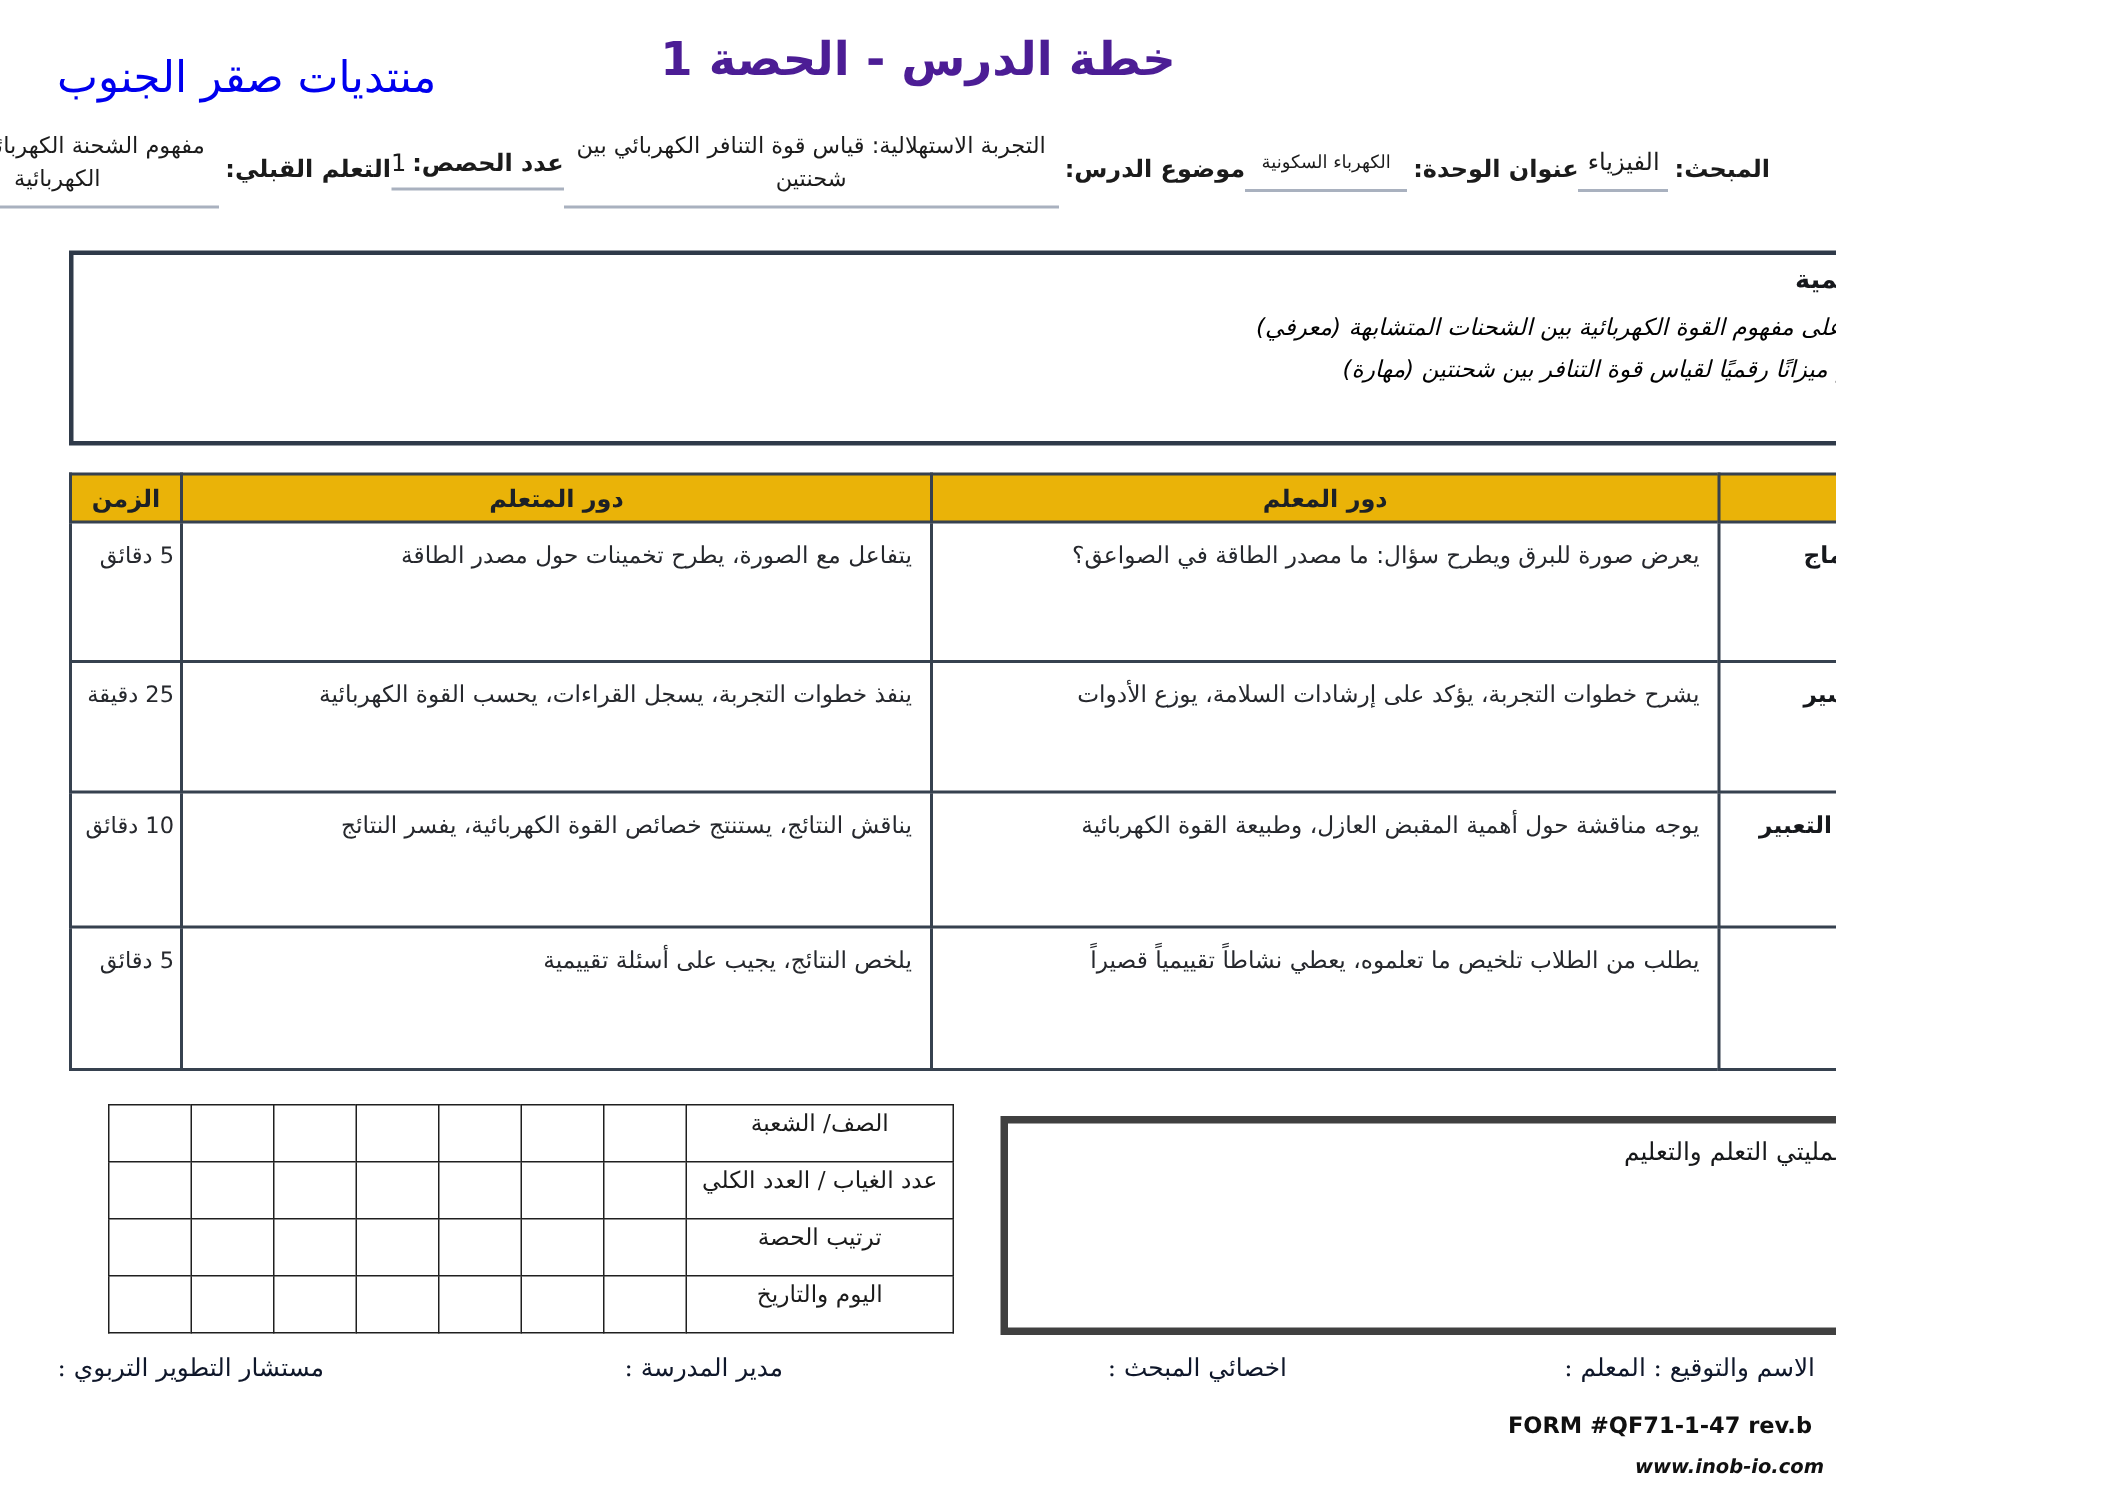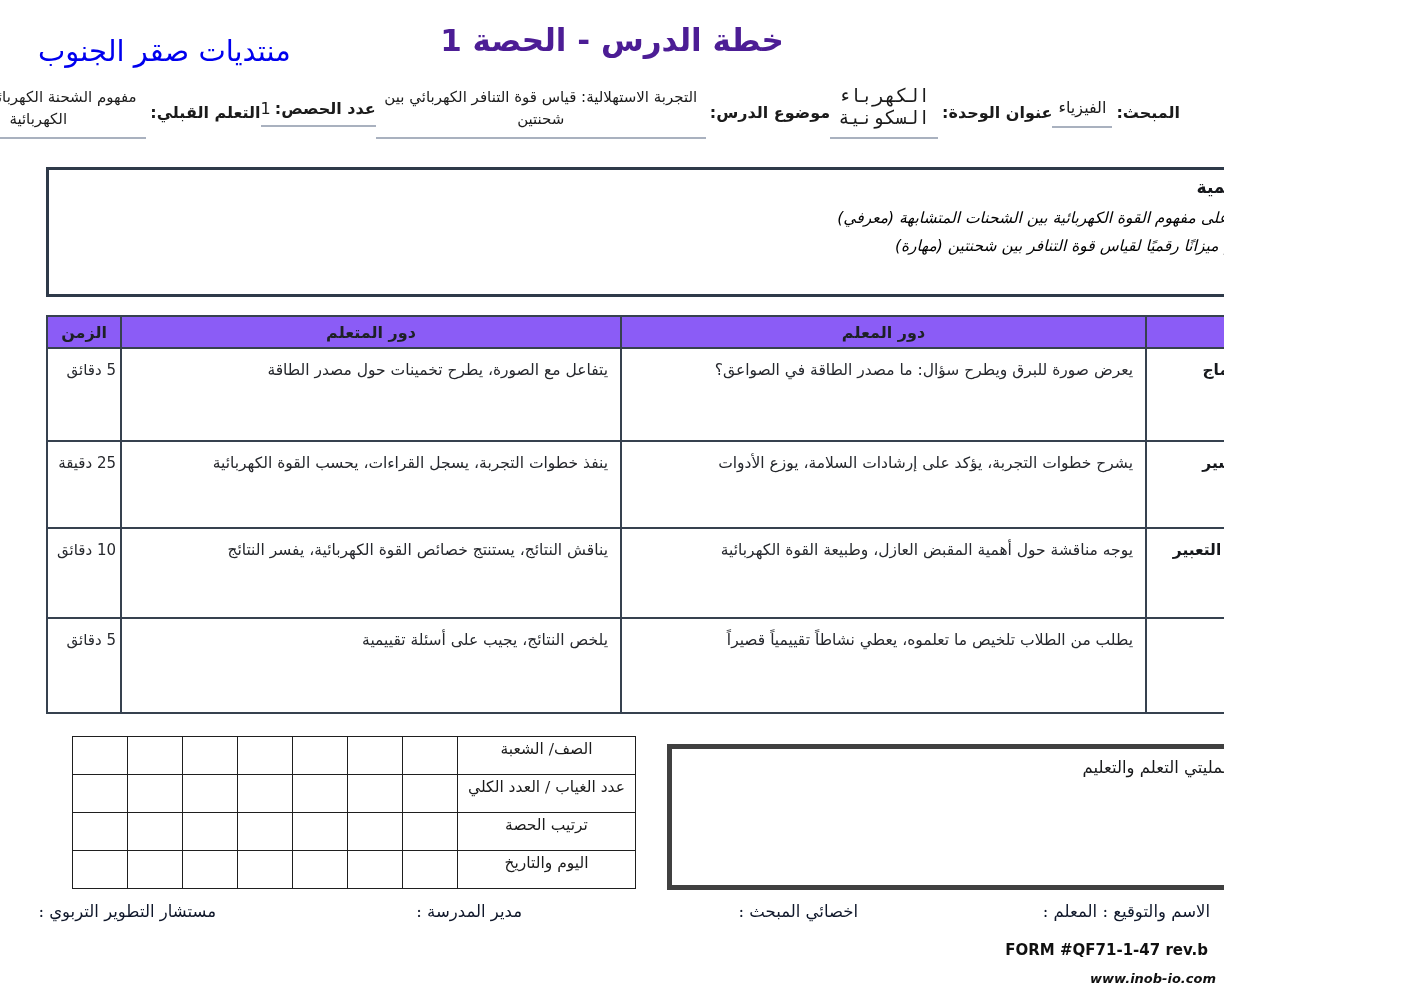--- a/index.html
+++ b/index.html
@@ -11,37 +11,37 @@
              direction:rtl;font-family:"DejaVu Serif","DejaVu Sans",serif;cursor:pointer;}
   .title{position:absolute;top:22px;left:0;right:0;text-align:center;direction:rtl;
          font-size:31px;font-weight:bold;color:#4c1d95;}
 
   
   .hfields{position:absolute;left:48px;right:44px;top:86px;display:flex;direction:rtl;
            justify-content:space-between;align-items:center;}
   .hfield{display:flex;direction:rtl;align-items:center;font-size:16px;}
   .hlabel{font-weight:bold;white-space:nowrap;padding-left:4px;}
   .hvalue{text-align:center;border-bottom:2px solid #a9b1bf;padding:0 6px 7px;line-height:22px;}
-  .hvalue.w-unit{width:96px;font-size:19px;font-family:Liberation Mono, monospace;}
+  .hvalue.w-unit{width:96px;font-size:12px;}
   .hvalue.w-topic{width:318px;font-size:15px;}
   .hvalue.w-prior{width:204px;font-size:15px;}
   .hfield.underlined{border-bottom:2px solid #a9b1bf;padding-bottom:7px;}
 
   
   .outcomes{position:absolute;left:46px;top:167px;width:1312px;height:130px;box-sizing:border-box;
             border:3px solid #2f3a49;direction:rtl;}
   .outcomes h2{margin:7px 13px 0;font-size:17px;font-weight:bold;color:#16181c;}
   .outcomes ul{margin:7px 62px 0 0;padding:0;list-style:none;font-size:15.5px;line-height:28px;color:#000000;font-style:italic;}
   .outcomes li::before{content:"\2022\00a0\00a0";}
 
   
   table.stages{position:absolute;left:46px;top:315px;width:1314px;border-collapse:collapse;
                table-layout:fixed;direction:rtl;}
   table.stages th,table.stages td{border:2px solid #36414f;box-sizing:border-box;}
-  table.stages th{height:32px;background:#8b5cf6;font-size:16px;font-weight:bold;
+  table.stages th{height:32px;background:#eab308;font-size:16px;font-weight:bold;
                   text-align:center;padding:4px 10px;color:#1d2126;}
   table.stages th.stage-h{text-align:right;padding-right:14px;}
   table.stages td{vertical-align:top;padding:12px 12px;font-size:15.5px;color:#26282d;
                   overflow:hidden;}
   table.stages td.stage{font-weight:bold;white-space:nowrap;color:#16181c;}
   table.stages td.time{padding:12px 4px;white-space:nowrap;font-size:15px;text-align:right;}
 
   
   table.admin{position:absolute;left:72px;top:736px;border-collapse:collapse;direction:rtl;
               table-layout:fixed;text-align:center;}

